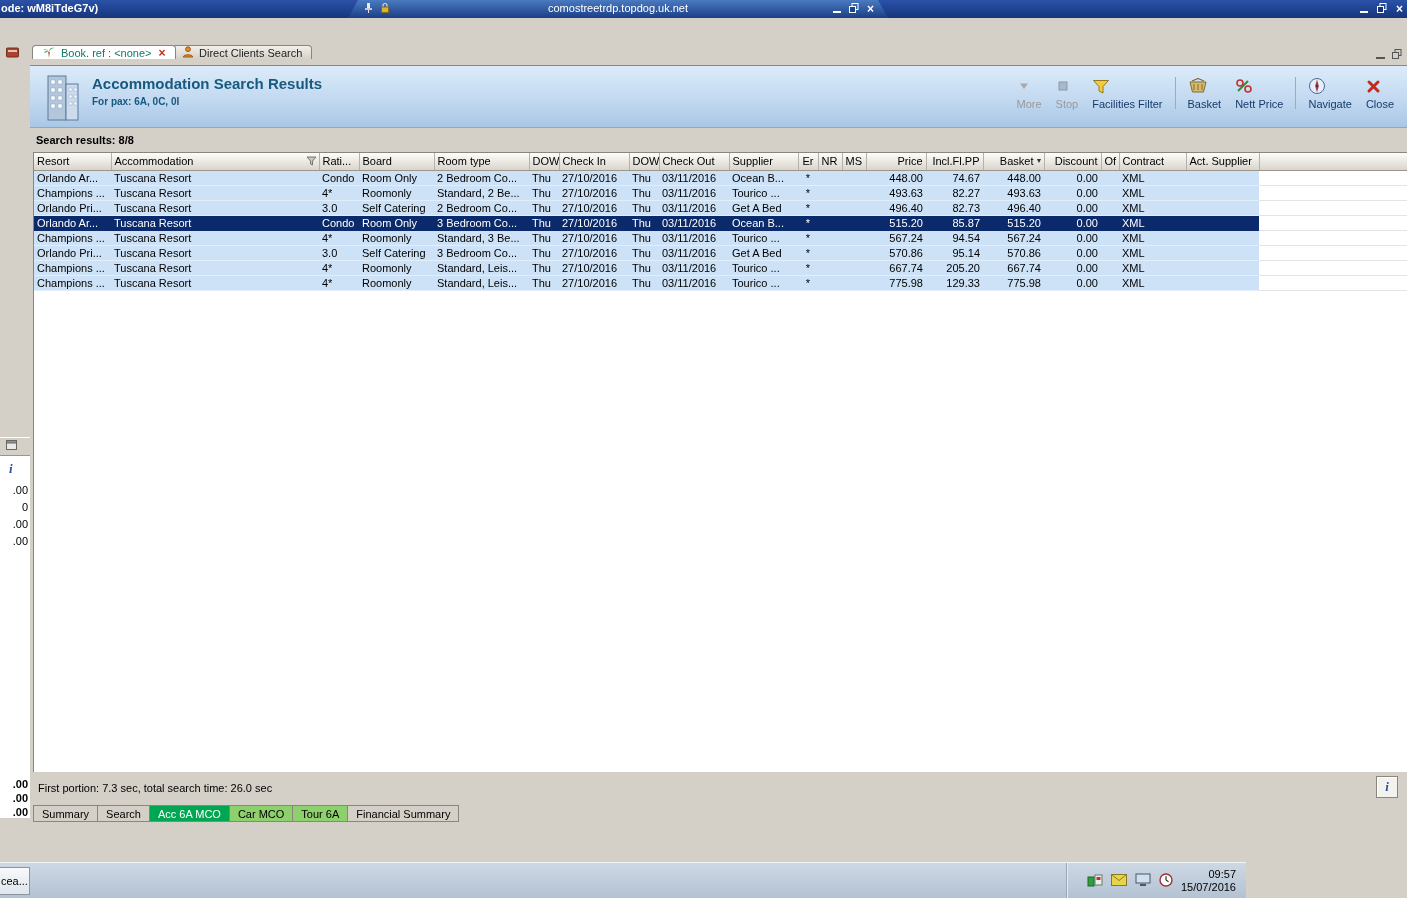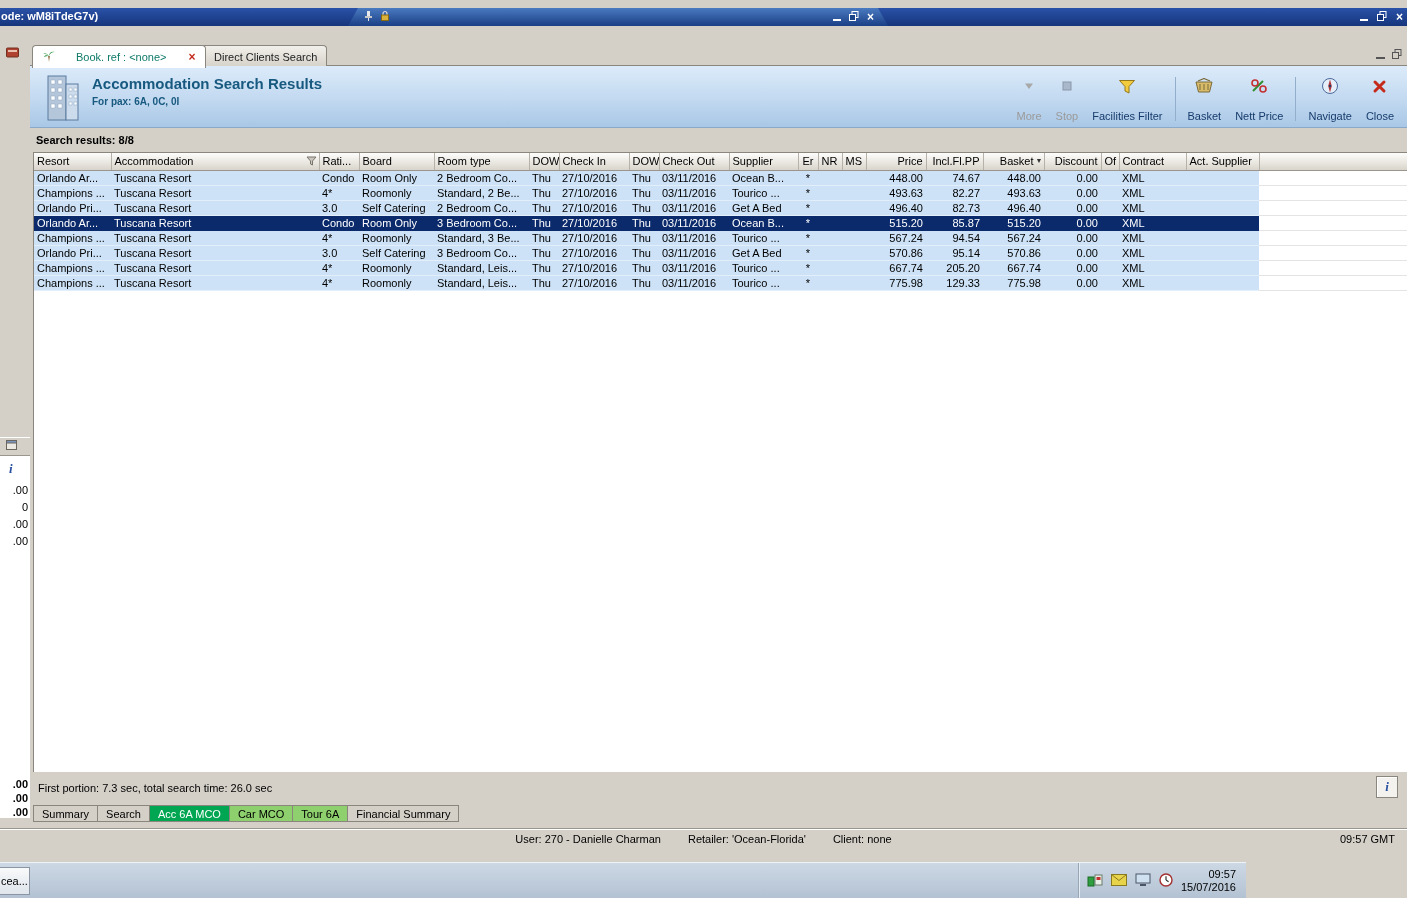--- a/index.html
+++ b/index.html
@@ -1,20 +1,20 @@
 <!DOCTYPE html>
 <html><head>
 <meta charset="utf-8">
 <style>
   * { box-sizing: border-box; margin: 0; padding: 0; }
   body { font-family: "Liberation Sans", "DejaVu Sans", sans-serif; font-size: 11px; color: #000; }
   .screen { position: relative; width: 1407px; height: 898px; background: #d4d0c8; overflow: hidden; }
 
   
-  .topbar { position:absolute; left:0; top:8px; width:1407px; height:18px;
+  .topbar { position:absolute; left:0; top:0; width:1407px; height:18px;
             background:linear-gradient(180deg,#2a52a8 0%,#16357c 100%); color:#fff; }
   .topbar-text { position:absolute; left:1px; top:2px; font-weight:bold; white-space:nowrap; }
   .rdp-bar { position:absolute; left:348px; top:0; width:540px; height:18px;
              background:linear-gradient(180deg,#4a7ac0,#1a3f86);
              clip-path:polygon(10px 0,530px 0,540px 18px,0 18px); }
   .rdp-title { position:absolute; left:0; right:0; top:2px; text-align:center; color:#fff; }
   .rdp-left { position:absolute; left:16px; top:2px; display:flex; gap:7px; align-items:center; }
   .rdp-btns { position:absolute; right:14px; top:2px; display:flex; gap:8px; align-items:center; height:13px; }
   .glyph-min { width:8px; height:2px; background:#fff; margin-top:7px; }
   .glyph-x { color:#fff; font-weight:bold; font-size:12px; line-height:12px; }
@@ -25,37 +25,37 @@
   .left-divider { position:absolute; left:0; top:437px; width:30px; height:18px; background:#d4d0c8; border-top:1px solid #fff; }
   .left-icon-top { position:absolute; left:6px; top:46px; }
   .left-pane-icon { position:absolute; left:6px; top:440px; }
   .left-i { position:absolute; left:9px; top:461px; }
   .i-glyph { font-family:"Liberation Serif", serif; font-style:italic; font-weight:bold; color:#2a52a0; font-size:13px; }
   .left-val { position:absolute; left:0; width:28px; text-align:right; white-space:nowrap; }
   .left-total { position:absolute; left:0; width:28px; text-align:right; font-weight:bold; white-space:nowrap; }
 
   
   .tabbar { position:absolute; left:30px; top:44px; width:1377px; height:22px; background:#d4d0c8; border-bottom:1px solid #8a867e; }
-  .tab { position:absolute; top:1px; height:23px; display:flex; align-items:center; gap:20px; padding:0 9px;
+  .tab { position:absolute; top:1px; height:14px; display:flex; align-items:center; gap:5px; padding:0 9px;
          border:1px solid #8a867e; border-bottom:none; border-radius:4px 4px 0 0; white-space:nowrap; cursor:default; }
   .tab.active { left:2px; background:#fff; z-index:2; color:#0e7a68; }
   .tab.inactive { left:142px; background:linear-gradient(180deg,#f2f0ea,#d4d0c8); color:#222; }
   .tab-close { color:#c42b1c; font-weight:bold; font-size:12px; margin-left:2px; }
   .pane-controls { position:absolute; right:5px; top:5px; display:flex; gap:7px; align-items:center; }
   .pane-min { width:9px; height:2px; background:#555; margin-top:6px; }
 
   
   .headerpanel { position:absolute; left:30px; top:66px; width:1377px; height:62px;
                  background:linear-gradient(180deg,#dcebfa 0%,#c2d9f0 55%,#a9c7e6 100%);
                  border-bottom:1px solid #8aa8c8; }
   .hp-icon { position:absolute; left:10px; top:6px; }
   .hp-title { position:absolute; left:62px; top:9px; font-size:15px; font-weight:bold; color:#17597f; }
   .hp-sub { position:absolute; left:62px; top:30px; font-size:10px; font-weight:bold; color:#17597f; }
   .toolbar { position:absolute; right:6px; top:7px; display:flex; align-items:stretch; }
-  .tb-btn { display:flex; flex-direction:column; align-items:center; gap:14px; padding:3px 7px; color:#173b6b; cursor:default; }
+  .tb-btn { display:flex; flex-direction:column; align-items:flex-start; gap:2px; padding:3px 7px; color:#173b6b; cursor:default; }
   .tb-btn .tb-icon { height:20px; display:flex; align-items:center; }
   .tb-btn .lbl { white-space:nowrap; }
   .tb-btn.disabled { color:#9a9a9a; }
   .tb-sep { width:1px; background:#93aecb; margin:4px 5px; }
 
   .results-label { position:absolute; left:36px; top:134px; font-weight:bold; }
 
   
   .table-wrap { position:absolute; left:33px; top:152px; width:1374px; height:620px; background:#fff;
                 border-top:1px solid #8a867e; border-left:1px solid #8a867e; overflow:hidden; }
@@ -92,21 +92,21 @@
   .status-center span { margin:0 12px; }
   .status-right { position:absolute; right:12px; top:4px; }
 
   
   .taskbar { position:absolute; left:0; top:862px; width:1246px; height:36px;
              background:linear-gradient(180deg,#cdd8e4,#b3c2d3); border-top:1px solid #eef3f8; }
   .task-btn { position:absolute; left:0; top:4px; width:30px; height:28px;
               background:linear-gradient(180deg,#f8f9fa,#dfe5ec); border:1px solid #8a96a4; border-left:none;
               overflow:hidden; display:flex; align-items:center; padding-left:1px; cursor:default; }
   .tray { position:absolute; right:0; top:0; height:36px; display:flex; align-items:center; gap:8px;
-          padding:0 10px 0 8px; border-left:1px solid #98a6b6; box-shadow:inset 1px 0 0 #e4ecf4; }
+          padding:0 10px 0 20px; border-left:1px solid #98a6b6; box-shadow:inset 1px 0 0 #e4ecf4; }
   .clock { text-align:right; line-height:13px; }
 </style>
 </head>
 <body>
 
 <div class="screen">
 
   <div class="topbar">
     <span class="topbar-text">ode: wM8iTdeG7v)</span>
     <div class="rdp-bar">
@@ -114,20 +114,21 @@
         <span><svg width="9" height="12" viewBox="0 0 9 12">
               <rect x="3" y="1" width="3" height="5" fill="#e8e8e8"></rect>
               <path d="M1 6h7v2H1z" fill="#c8c8c8"></path>
               <path d="M4.5 8v3" stroke="#e8e8e8"></path>
             </svg></span>
         <span><svg width="10" height="12" viewBox="0 0 10 12">
               <path d="M3 5V3.5A2 2 0 0 1 7 3.5V5" fill="none" stroke="#e0e0e0" stroke-width="1.2"></path>
               <rect x="1.5" y="5" width="7" height="5.5" fill="#d8b23a" stroke="#8a6a10"></rect>
             </svg></span>
       </span>
+      <span class="rdp-title">comostreetrdp.topdog.uk.net</span>
       <span class="rdp-btns">
         <span class="glyph-min"></span>
         <span><svg width="10" height="10" viewBox="0 0 10 10">
               <rect x="3" y="0.5" width="6" height="6" fill="none" stroke="#fff"></rect>
               <rect x="0.5" y="3.5" width="6" height="6" fill="#1c4488" stroke="#fff"></rect>
             </svg></span>
         <span class="glyph-x">×</span>
       </span>
     </div>
     <span class="topbar-btns">
@@ -525,28 +526,20 @@
 
   <div class="bottom-tabs" id="bottomTabs">
       <div class="btab">Summary</div>
       <div class="btab">Search</div>
       <div class="btab green">Acc 6A MCO</div>
       <div class="btab lightgreen">Car MCO</div>
       <div class="btab lightgreen">Tour 6A</div>
       <div class="btab">Financial Summary</div>
     </div>
 
-  <div class="statusbar">
-    <div class="status-center">
-      <span>User: 270 - Danielle Charman</span>
-      <span>Retailer: 'Ocean-Florida'</span>
-      <span>Client: none</span>
-    </div>
-    <span class="status-right">09:57 GMT</span>
-  </div>
 
   <div class="taskbar">
     <div class="task-btn">cea...</div>
     <div class="tray">
       <span><svg width="16" height="15" viewBox="0 0 16 15">
             <rect x="1" y="4" width="6" height="9" fill="#2f9e3f" stroke="#1a6a26"></rect>
             <rect x="8" y="2" width="7" height="10" fill="#e8f0e8" stroke="#6a7a6a"></rect>
             <rect x="9.5" y="4" width="4" height="3" fill="#c43030"></rect>
           </svg></span>
       <span><svg width="16" height="12" viewBox="0 0 16 12">

